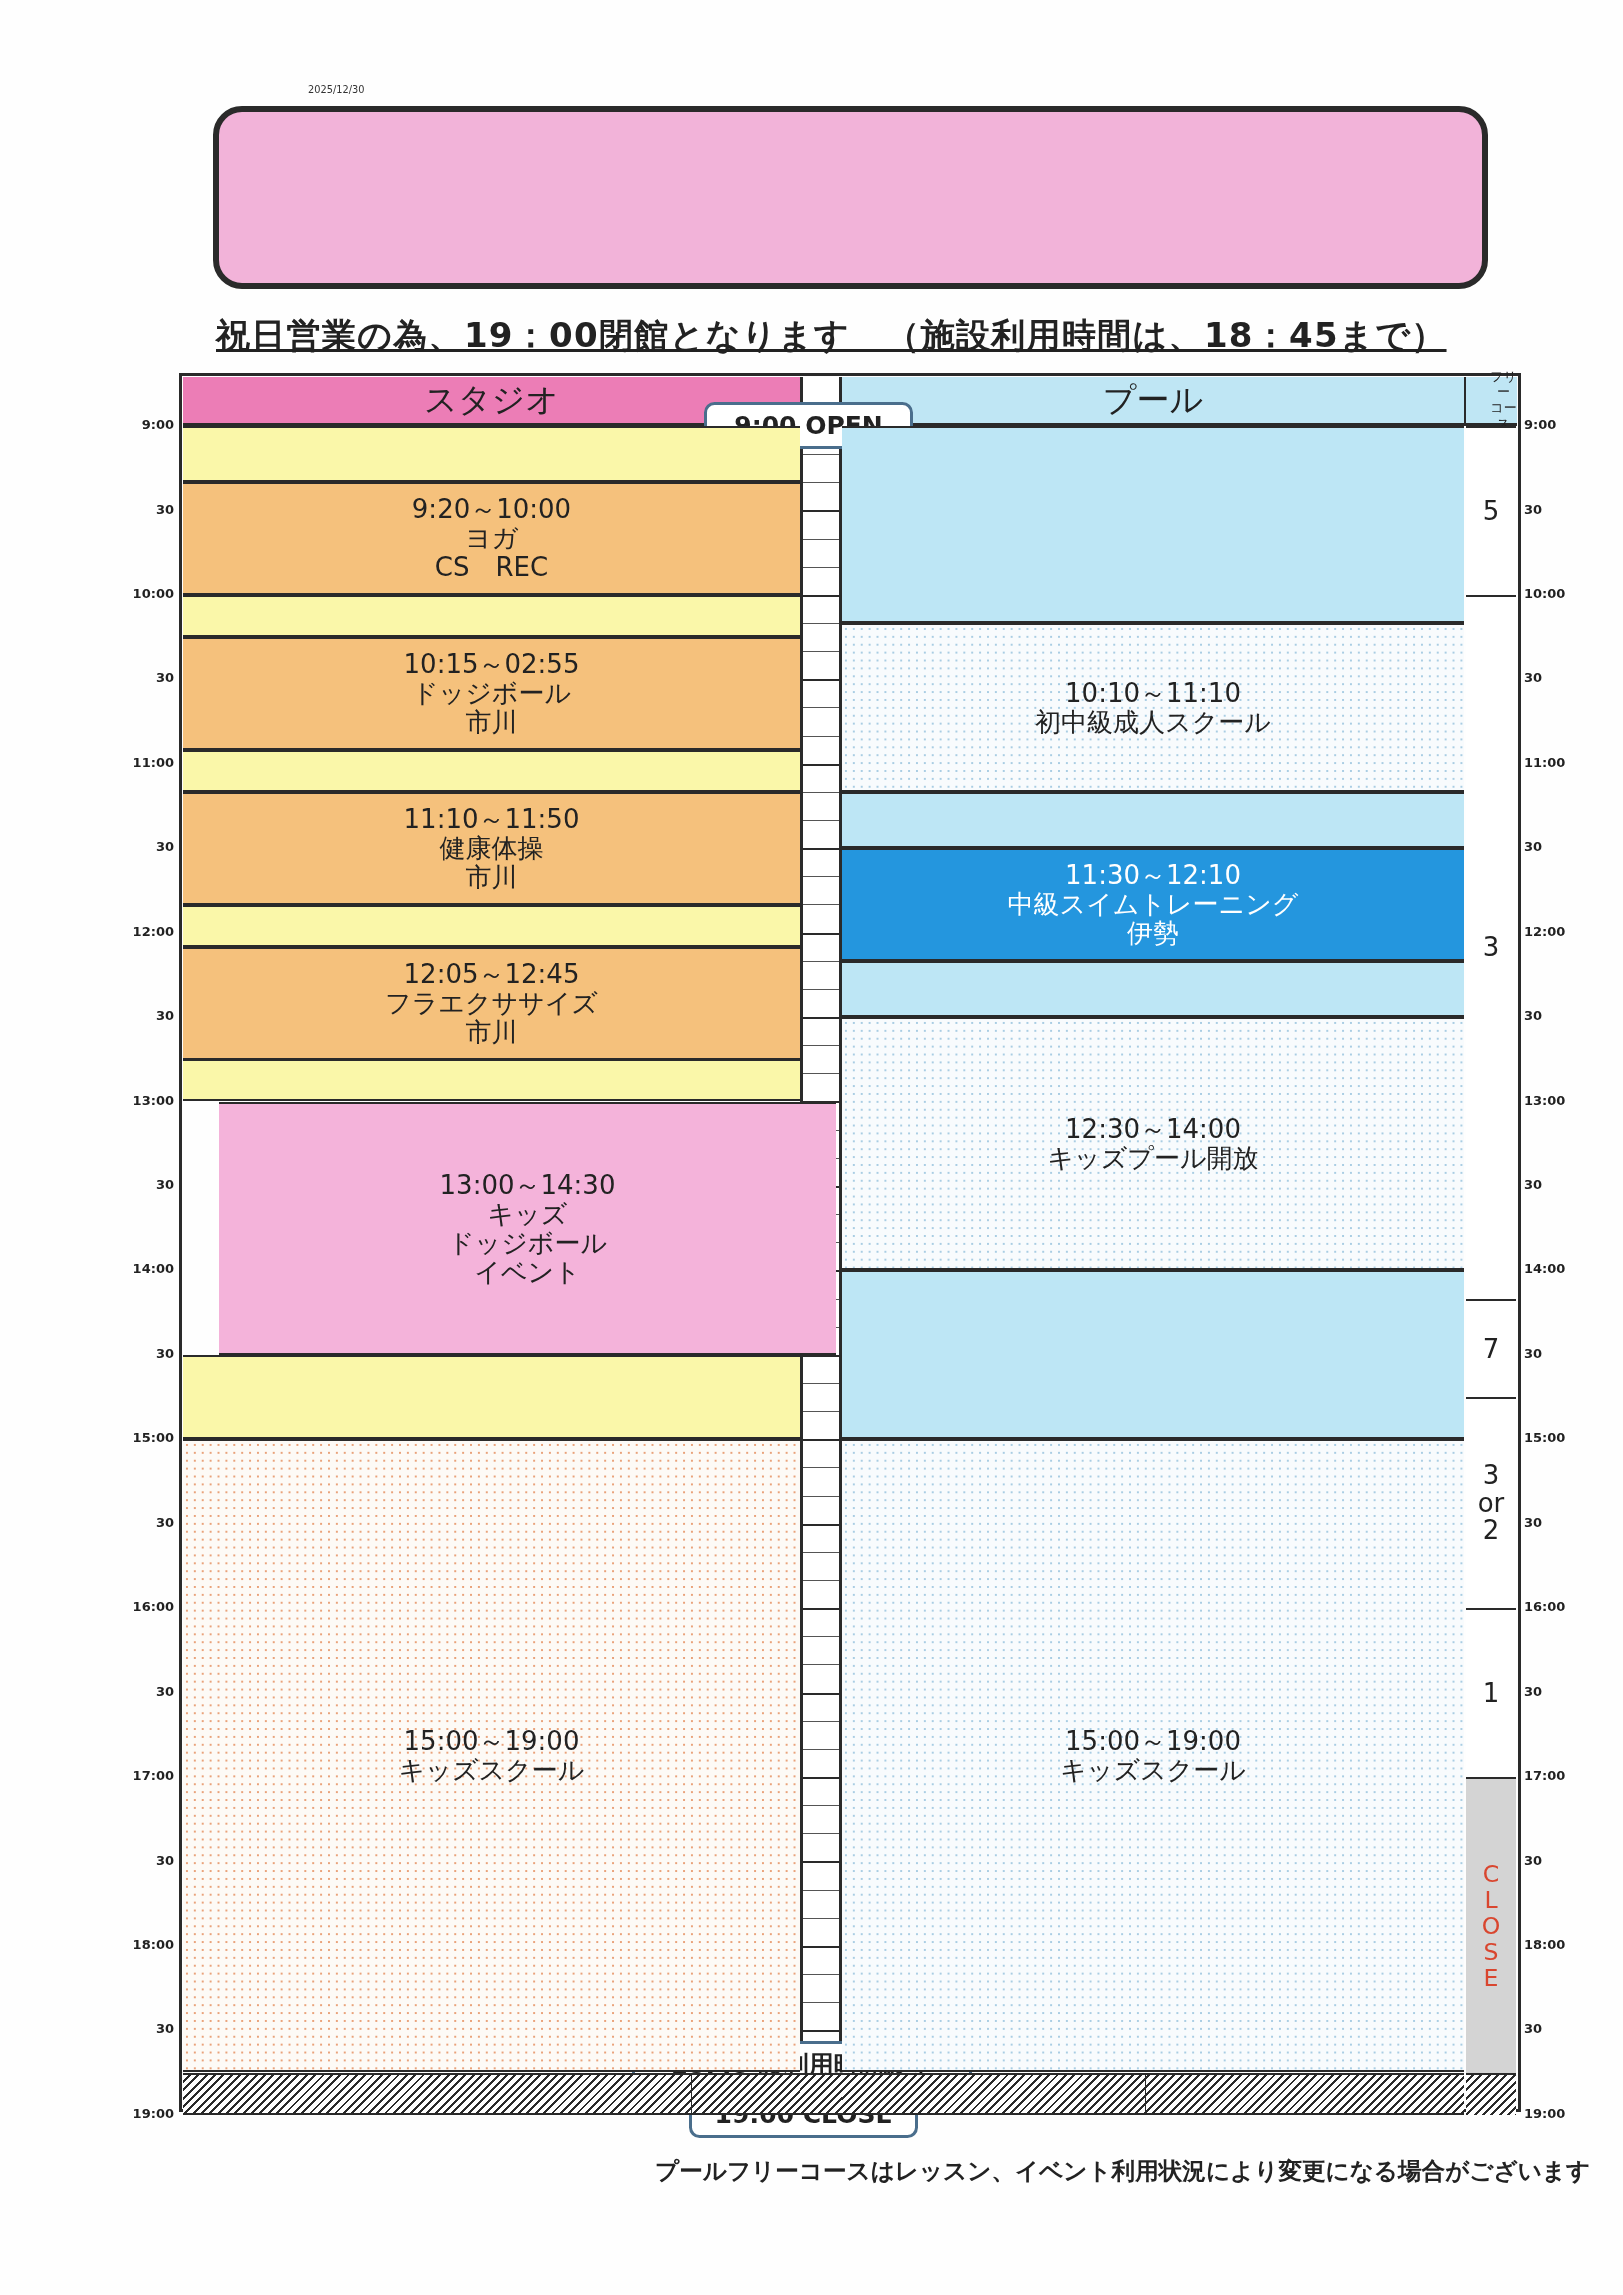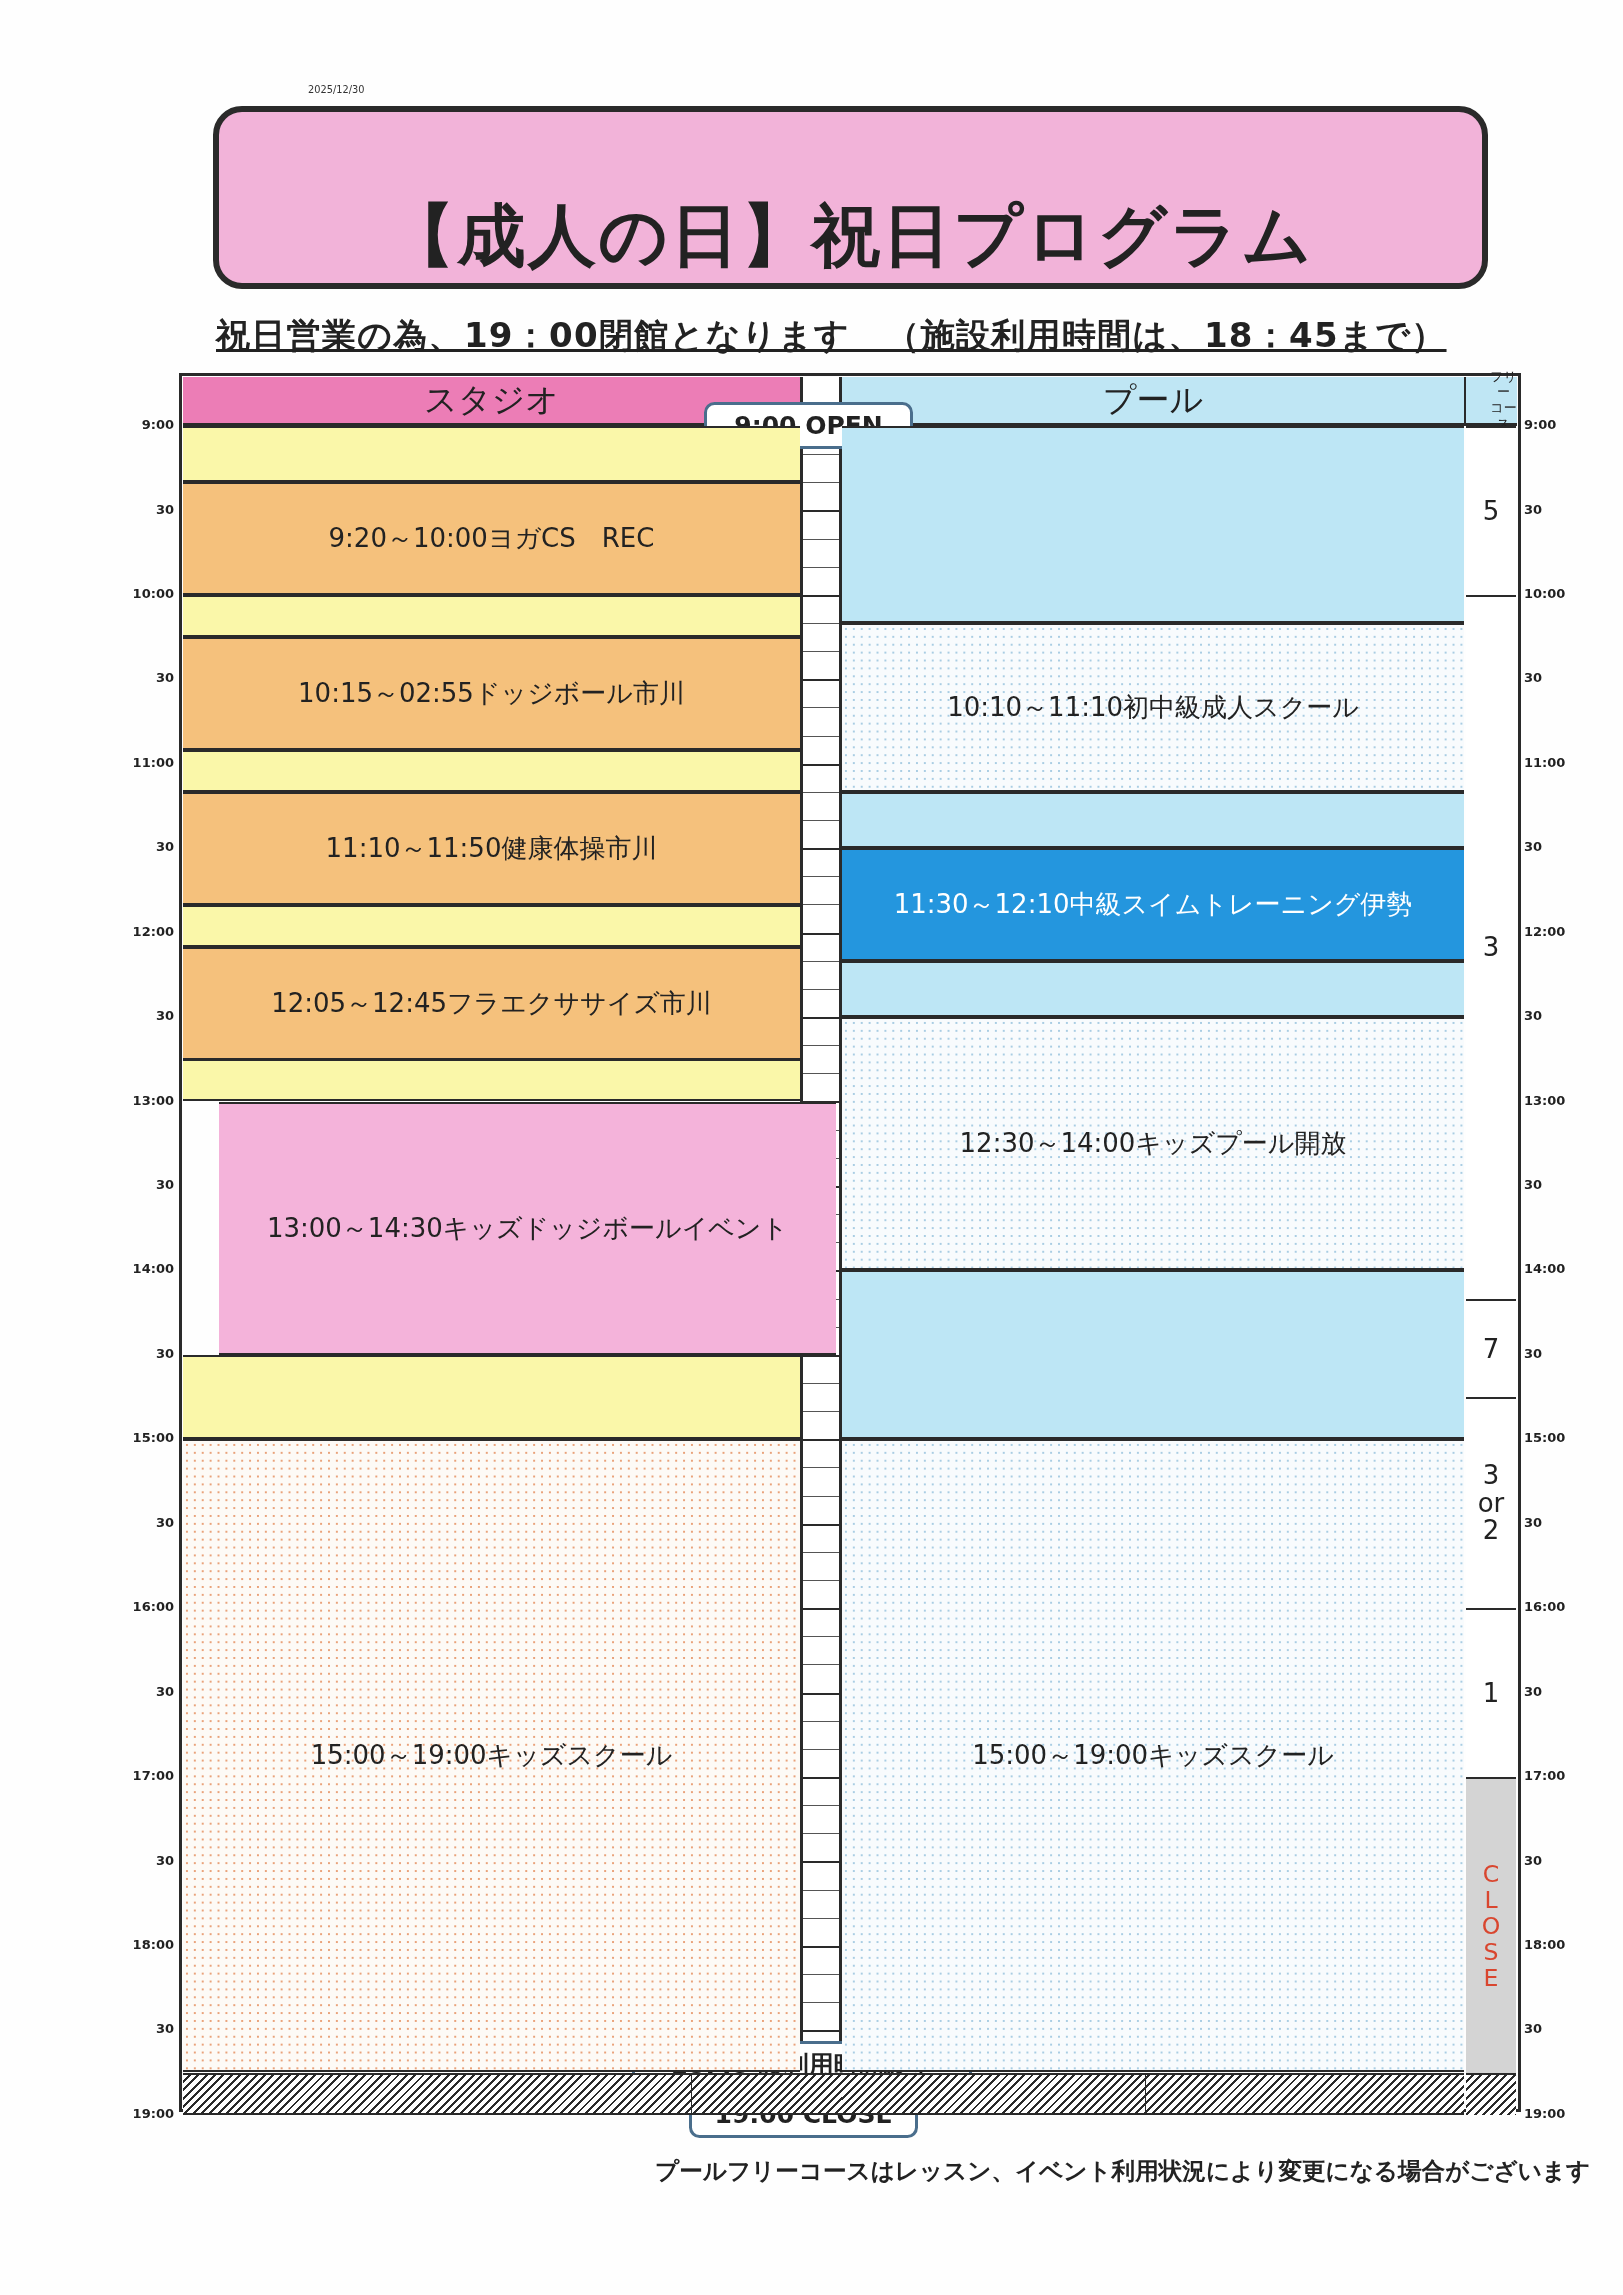--- a/index.html
+++ b/index.html
@@ -16,21 +16,21 @@
   .hdr{top:377px;height:49px;border-bottom:3.9px solid #2a2a2a;box-sizing:border-box;
        display:flex;align-items:center;justify-content:center;font-size:33px;}
   .hdr-studio{left:183px;width:617px;background:#EC7DB6;}
   .hdr-mid{left:800px;width:42px;background:#fff;border-left:3.3px solid #2a2a2a;border-right:3.3px solid #2a2a2a;}
   .hdr-pool{left:842px;width:622px;background:#BFE6F4;}
   .hdr-free{left:1464px;width:53px;background:#BFE6F4;border-left:2.6px solid #2a2a2a;font-size:13px;line-height:15.7px;text-align:center;flex-direction:column;padding-left:24px;}
   .col-mid{left:800px;width:42px;top:426px;height:1682px;background:#fff;border-left:3.3px solid #2a2a2a;border-right:3.3px solid #2a2a2a;box-sizing:border-box;}
   .tick{position:absolute;left:0;right:0;border-top:1.3px solid #555;}
   .tick.major{border-top:2.6px solid #2a2a2a;}
   .block{position:absolute;box-sizing:border-box;border-top:2.6px solid #2a2a2a;border-bottom:2.6px solid #2a2a2a;
-     display:flex;flex-direction:row;align-items:center;justify-content:center;text-align:center;
+     display:flex;flex-direction:column;align-items:center;justify-content:center;text-align:center;
      font-size:26px;line-height:29px;}
   .fill-yellow{background:#FAF7A9;}
   .fill-orange{background:#F5C17C;}
   .fill-pink{background:#F4B3DA;}
   .fill-lightblue{background:#BDE6F5;}
   .fill-blue{background:#2496DE;color:#fff;}
   .fill-dot-orange{background-color:#fdfaf6;background-image:radial-gradient(#e9a27a 1px,transparent 1.2px);background-size:7.9px 7.9px;}
   .fill-dot-blue{background-color:#f8fbfd;background-image:radial-gradient(#a9cde3 1px,transparent 1.2px);background-size:7.9px 7.9px;}
   .fill-white{background:#fff;}
   .fill-gray{background:#D4D4D4;}
@@ -44,21 +44,20 @@
      display:flex;align-items:center;justify-content:center;font-size:25px;font-weight:bold;white-space:nowrap;}
   .footnote{left:655px;top:2144px;font-size:23.6px;font-weight:bold;white-space:nowrap;margin-top:11px;}
   .vdiv{position:absolute;border-left:1.3px solid #2a2a2a;}
 </style>
 </head>
 <body>
 
 <div class="abs stamp">2025/12/30</div>
 
 <div class="abs title-box">
-  <div class="title-l2">【成人の日】祝日プログラム</div>
 </div>
 
 <div class="abs subtitle">祝日営業の為、19：00閉館となります　（施設利用時間は、18：45まで）</div>
 
 <div class="abs table-frame"></div>
 
 <div class="abs hdr hdr-studio">スタジオ</div>
 <div class="abs hdr hdr-mid"></div>
 <div class="abs hdr hdr-pool">プール</div>
 <div class="abs hdr hdr-free">

